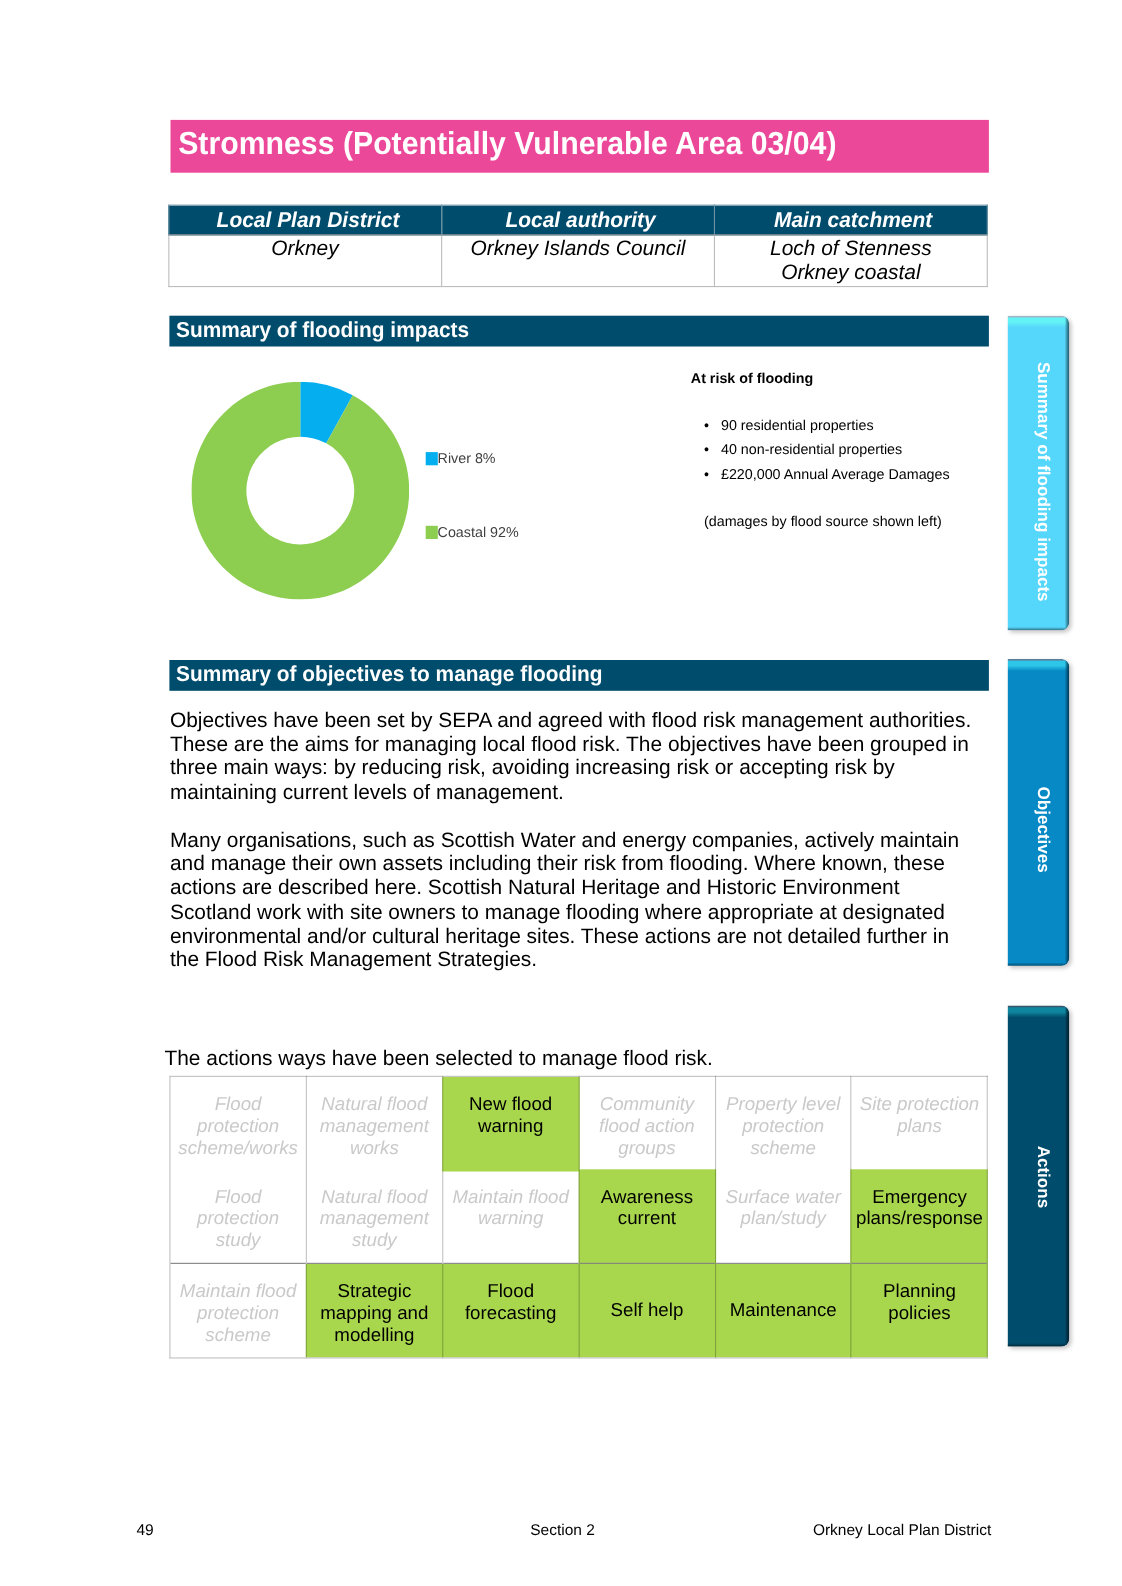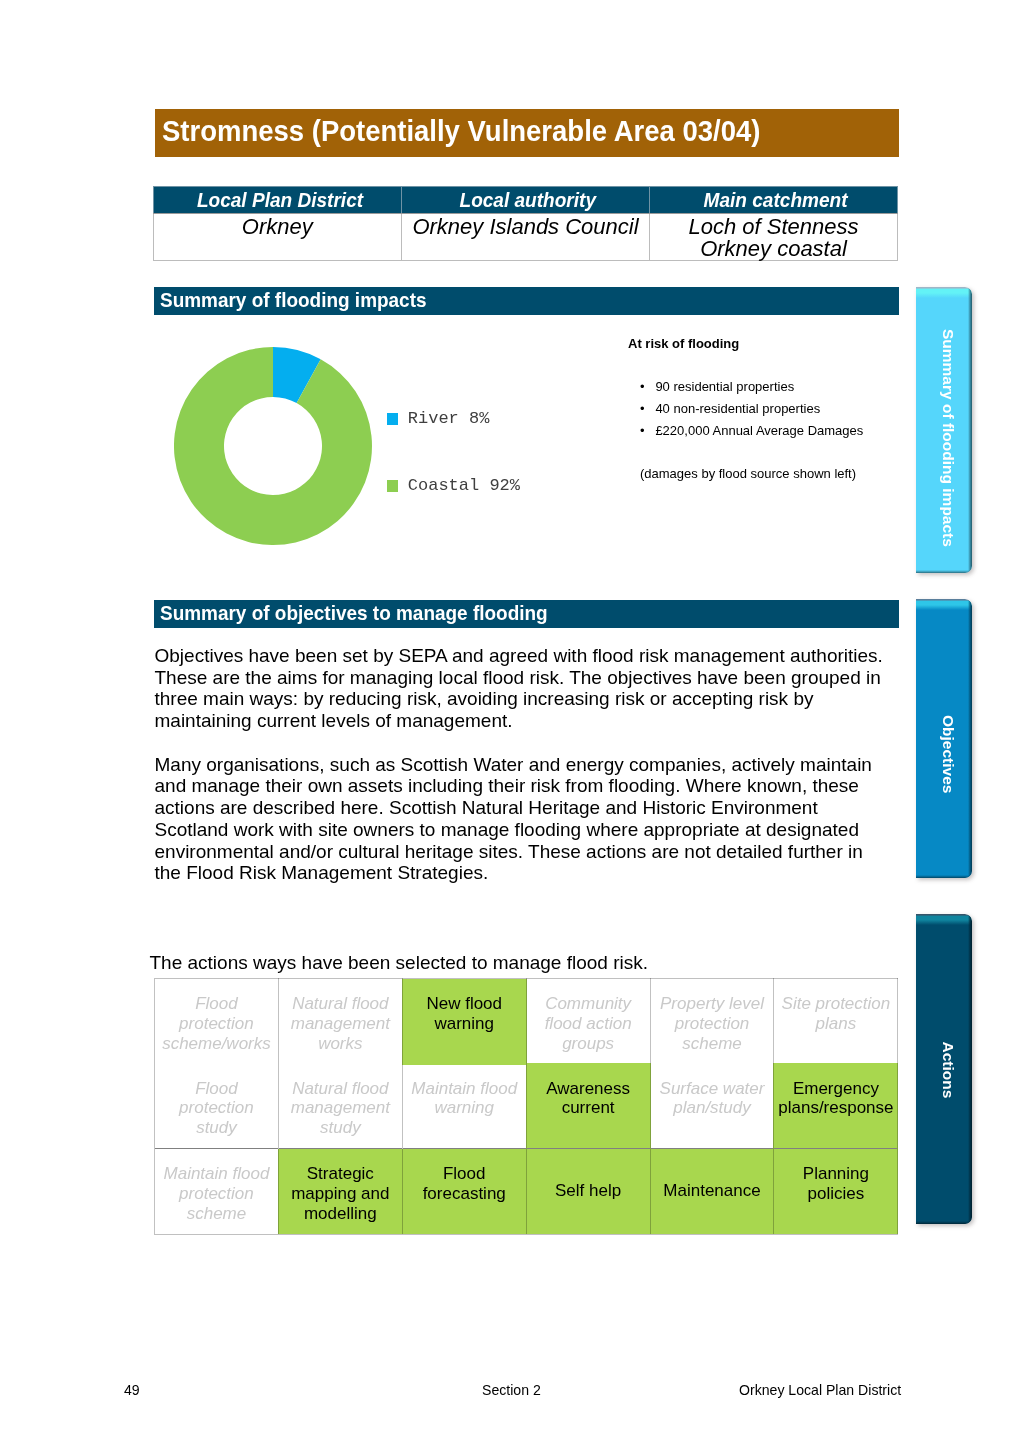--- a/index.html
+++ b/index.html
@@ -8,63 +8,63 @@
     background:#ffffff;
     font-family:"Liberation Sans", sans-serif;
     position:relative; overflow:hidden;
     -webkit-font-smoothing:antialiased;
   }
   .page { position:absolute; left:0; top:0; width:1020px; height:1442px; }
 
   
   .title-bar{
     position:absolute; left:155px; top:109px; width:744px; height:48px;
-    background:#a16207;
+    background:#ec4899;
   }
   .title-bar span{
     position:absolute; left:6.5px; top:0;
     color:#fff; font-size:29px; font-weight:bold; line-height:45px;
     white-space:nowrap; transform:scaleX(0.948); transform-origin:left center;
   }
 
   
   .info-table{
     position:absolute; left:152.5px; top:186px;
     border-collapse:collapse; table-layout:fixed;font-style:italic;
   }
   .info-table th{
     background:#004C6C; color:#fff; font-size:19.6px; font-weight:bold;
     height:26px; text-align:center;
     border-left:1px solid #6f93a5; border-right:1px solid #6f93a5;
     border-top:1px solid #6f93a5; border-bottom:1px solid #9a9a9a;
     padding:0; line-height:26px; box-sizing:border-box;
   }
   .info-table td{
-    font-size:22px; color:#000; text-align:center; vertical-align:top;
+    font-size:19px; color:#000; text-align:center; vertical-align:top;
     border:1px solid #bcbcbc; padding:0; height:47px; box-sizing:border-box;
   }
   .info-table td div{ padding-top:2px; line-height:21.7px; }
   .info-table th span{ display:inline-block; transform:scaleX(0.972) translateX(2.6px); }
 
   
   .sec-head{
     position:absolute; left:153.5px; width:745px; height:28px;
     background:#004C6C;
   }
   .sec-head span{
     position:absolute; left:6px; top:0;
     color:#fff; font-size:19.7px; font-weight:bold; line-height:27px;
     white-space:nowrap; transform:scaleX(0.963); transform-origin:left center;
   }
 
   
   .donut{ position:absolute; left:173.5px; top:346.5px; width:198px; height:198px; }
   .legend-row{ position:absolute; left:386.8px; display:flex; align-items:center; }
   .legend-sw{ width:11px; height:12px; display:inline-block; }
-  .legend-lbl{ font-family:Liberation Mono, monospace; font-size:17px; color:#3f3f3f; margin-left:10px; white-space:nowrap;}
+  .legend-lbl{ font-family:Liberation Sans, sans-serif; font-size:13px; color:#3f3f3f; margin-left:0; white-space:nowrap;}
 
   
   .riskbox{ position:absolute; left:628px; top:333px; width:250px;
             font-size:13px; line-height:21.7px; color:#000; }
   .riskbox .h{ font-weight:bold; }
   .riskbox .sp{ height:21.7px; }
   .riskbox .ind{ margin-left:12px; }
 
   
   .para{ position:absolute; left:154.5px; width:734px; font-size:19px;

